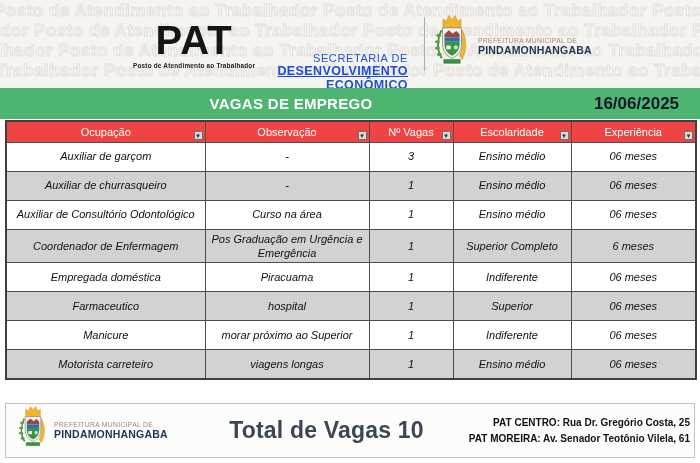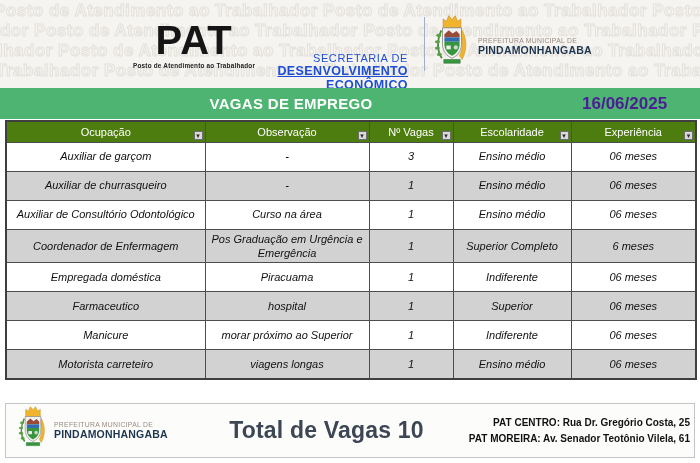--- a/index.html
+++ b/index.html
@@ -51,36 +51,36 @@
   
   .banner {
     width: 700px; height: 31px; background: #4db471;
     display: flex; align-items: center;
   }
   .banner-title {
     flex: 1; text-align: center; color: #ffffff; font-weight: 700; font-size: 15px;
     letter-spacing: .3px;
   }
   .banner-date {
-    width: 118px; text-align: left; padding-right: 9px; color: #4c1d95;
+    width: 118px; text-align: center; padding-right: 9px; color: #0f172a;
     font-weight: 700; font-size: 17px;
   }
 
   
   .table-wrap { margin: 1px 5px 0 5px; }
   table.jobs {
     width: 690px; border-collapse: collapse; table-layout: fixed;
     border: 2px solid #3f3f3f;
   }
   table.jobs th, table.jobs td {
     border: 1px solid #4d4d4d; text-align: center; vertical-align: middle;
     font-size: 11px; color: #111; padding: 2px 4px; overflow: hidden;
   }
   table.jobs thead th {
-    position: relative; background: #4d7c0f; color: #ffffff; font-weight: 400;
+    position: relative; background: #ef4444; color: #ffffff; font-weight: 400;
     height: 21px; font-size: 11px;
   }
   table.jobs tbody td { height: 29px; background: #ffffff; line-height: 1.3; font-style: italic; }
   table.jobs tbody tr:nth-child(even) td { background: #d2d2d2; }
   .filter-btn {
     position: absolute; right: 2px; bottom: 2px; width: 9px; height: 9px;
     background: #d9d9d9; border: 1px solid #6e6e6e; color: #2b2b2b;
     font-size: 7px; line-height: 7px; text-align: center; cursor: pointer;
   }
 

